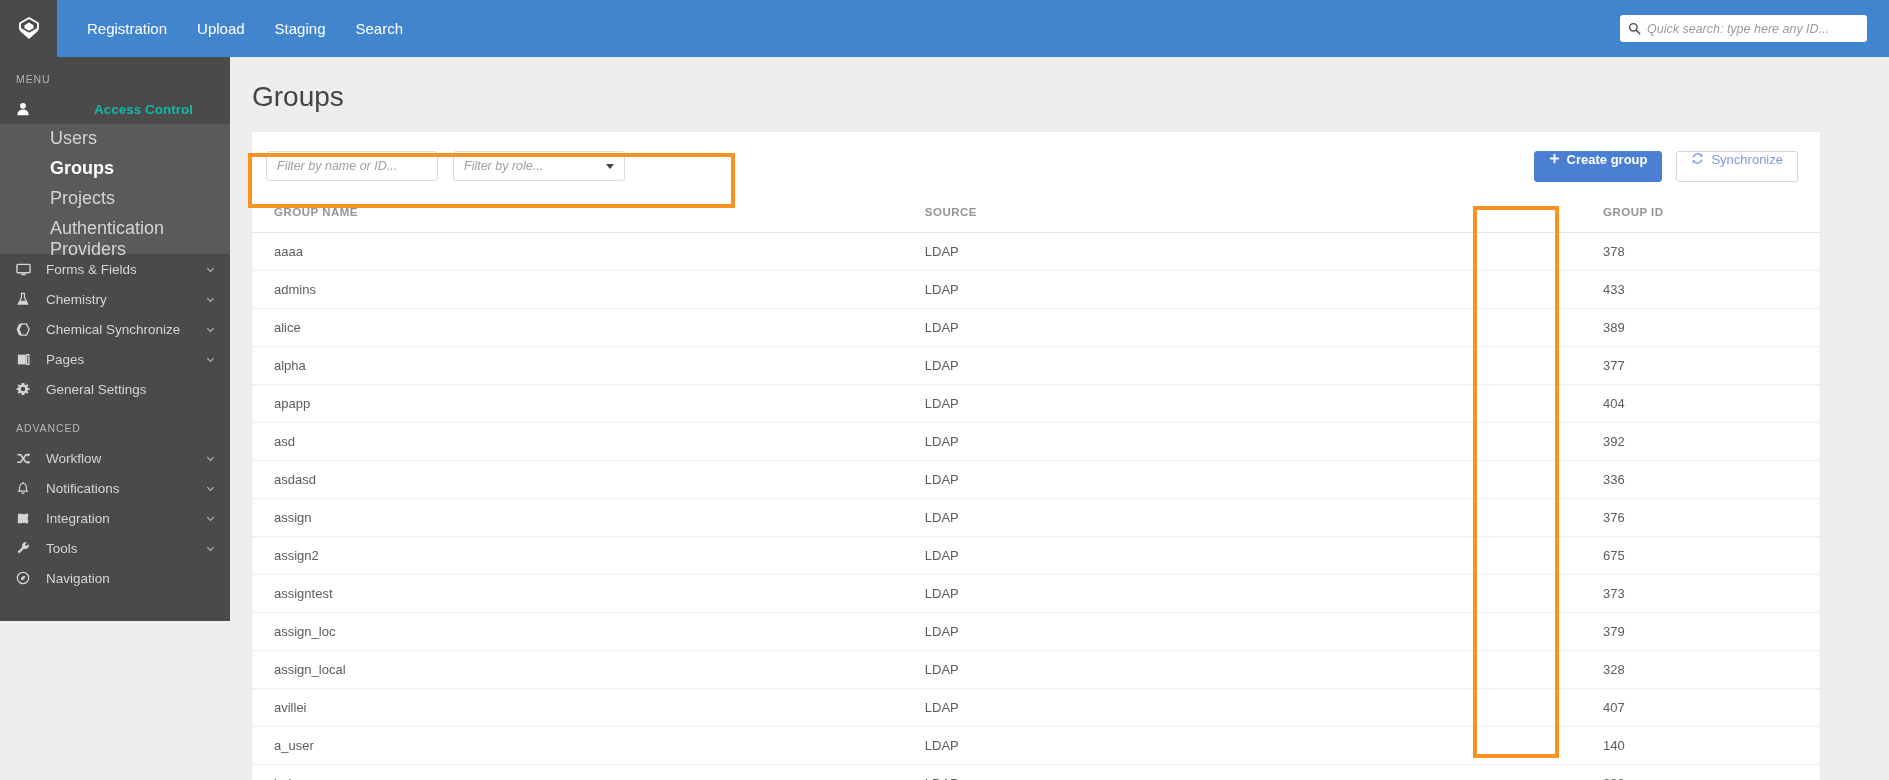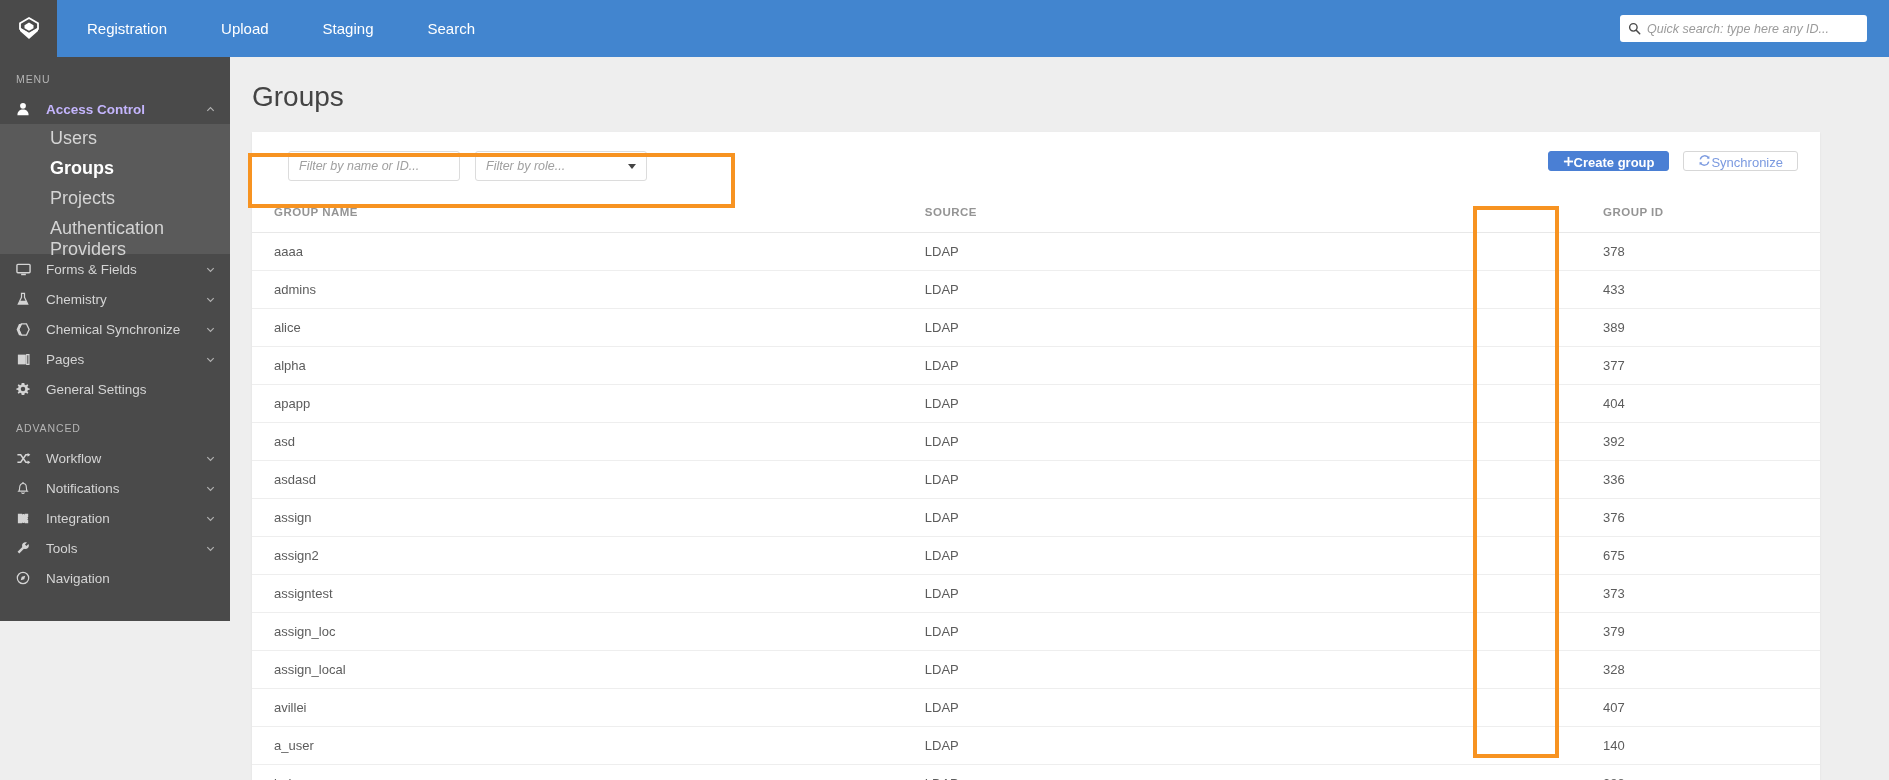--- a/index.html
+++ b/index.html
@@ -32,21 +32,20 @@
     justify-content: center;
     flex: 0 0 auto;
   }
   .logo-box svg { display: block; }
 
   .topnav-items {
     display: flex;
     align-items: center;
     height: 57px;
     margin-left: 15px;
-    gap: 24px;
   }
   .topnav-item {
     color: #ffffff;
     font-size: 15px;
     padding: 0 15px;
     line-height: 57px;
     white-space: nowrap;
     cursor: pointer;
     text-decoration: none;
   }
@@ -102,21 +101,21 @@
   .nav-row {
     display: flex;
     align-items: center;
     height: 30px;
     padding: 0 14px 0 16px;
     color: #d4d4d4;
     font-size: 13.5px;
     cursor: pointer;
     position: relative;
   }
-  .nav-row.active { color: #c4b5fd; font-weight: bold; }
+  .nav-row.active { color: #14b8a6; font-weight: bold; gap: 48px; }
   .nav-ico {
     width: 20px;
     flex: 0 0 20px;
     display: flex;
     align-items: center;
     margin-right: 10px;
   }
   .nav-txt { flex: 1 1 auto; white-space: nowrap; }
   .chev { flex: 0 0 auto; display: flex; align-items: center; opacity: 0.75; }
 
@@ -155,21 +154,21 @@
     background: #ffffff;
     box-shadow: 0 1px 2px rgba(0,0,0,0.07);
   }
 
   
   .toolbar {
     height: 68px;
     position: relative;
     display: flex;
     align-items: center;
-    padding: 0 36px;
+    padding: 0 14px;
   }
   .filters { display: flex; align-items: center; gap: 15px; }
   .filter-input {
     width: 172px;
     height: 30px;
     border: 1px solid #dcdcdc;
     border-radius: 3px;
     padding: 0 10px;
     font-family: "Liberation Sans", sans-serif;
     font-size: 12.5px;
@@ -205,25 +204,25 @@
 
   .toolbar-actions {
     position: absolute;
     right: 22px;
     top: 19px;
     display: flex;
     align-items: center;
     gap: 14px;
   }
   .btn {
-    height: 20px;
+    height: 31px;
     border-radius: 3px;
     display: inline-flex;
-    align-items: flex-end;
-    gap: 0;
+    align-items: flex-start;
+    gap: 7px;
     padding: 0 14px;
     font-size: 13px;
     cursor: pointer;
     white-space: nowrap;
     border: 1px solid transparent;
   }
   .btn-primary {
     background: #4a7fd4;
     color: #ffffff;
     border-color: #4a7fd4;

